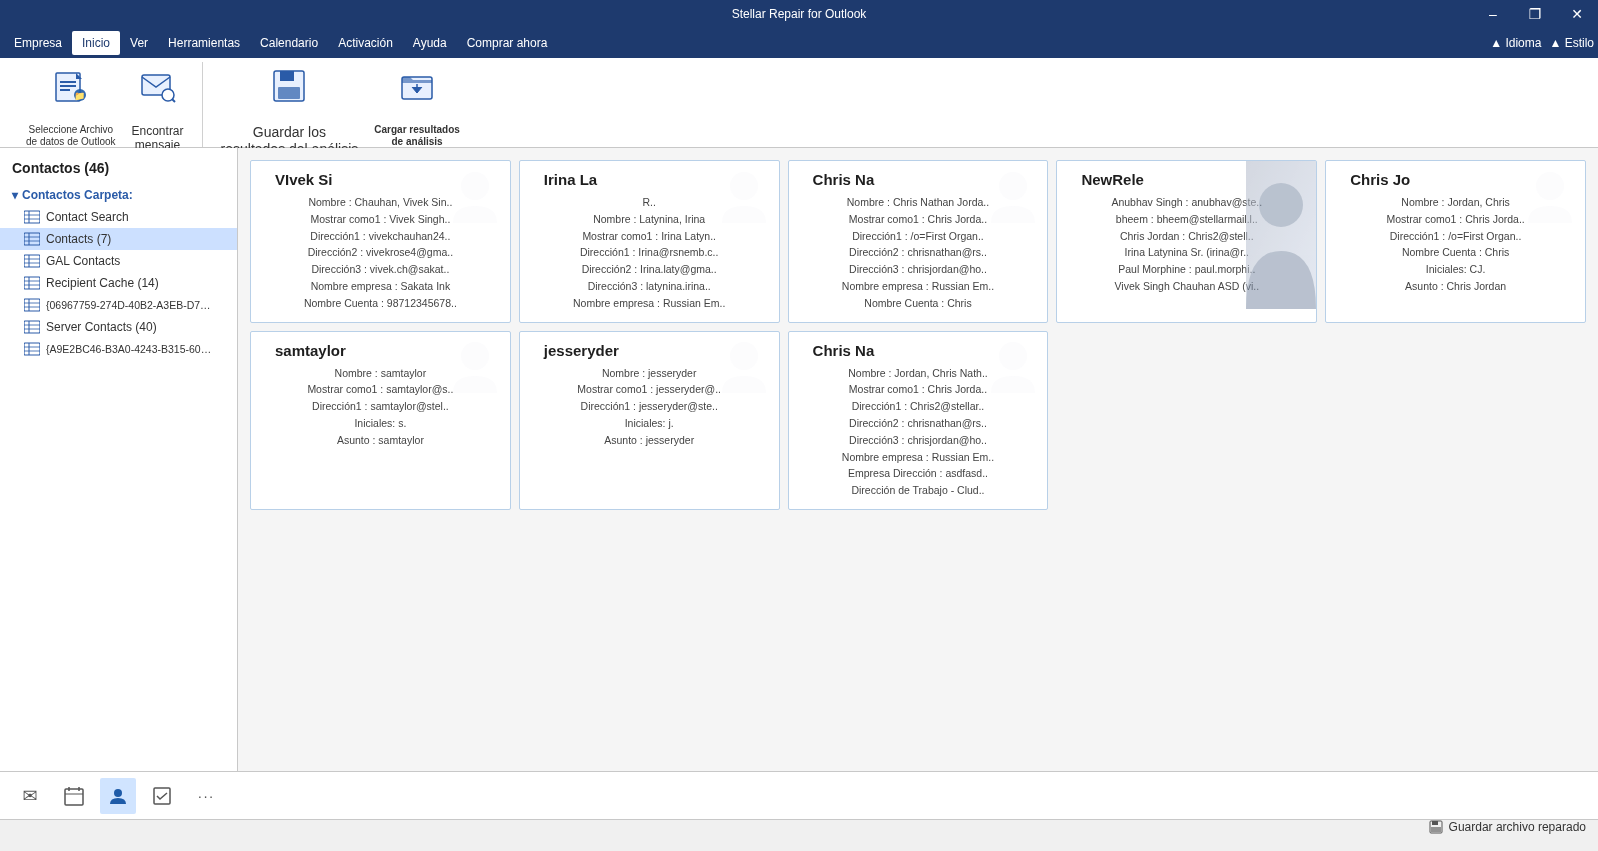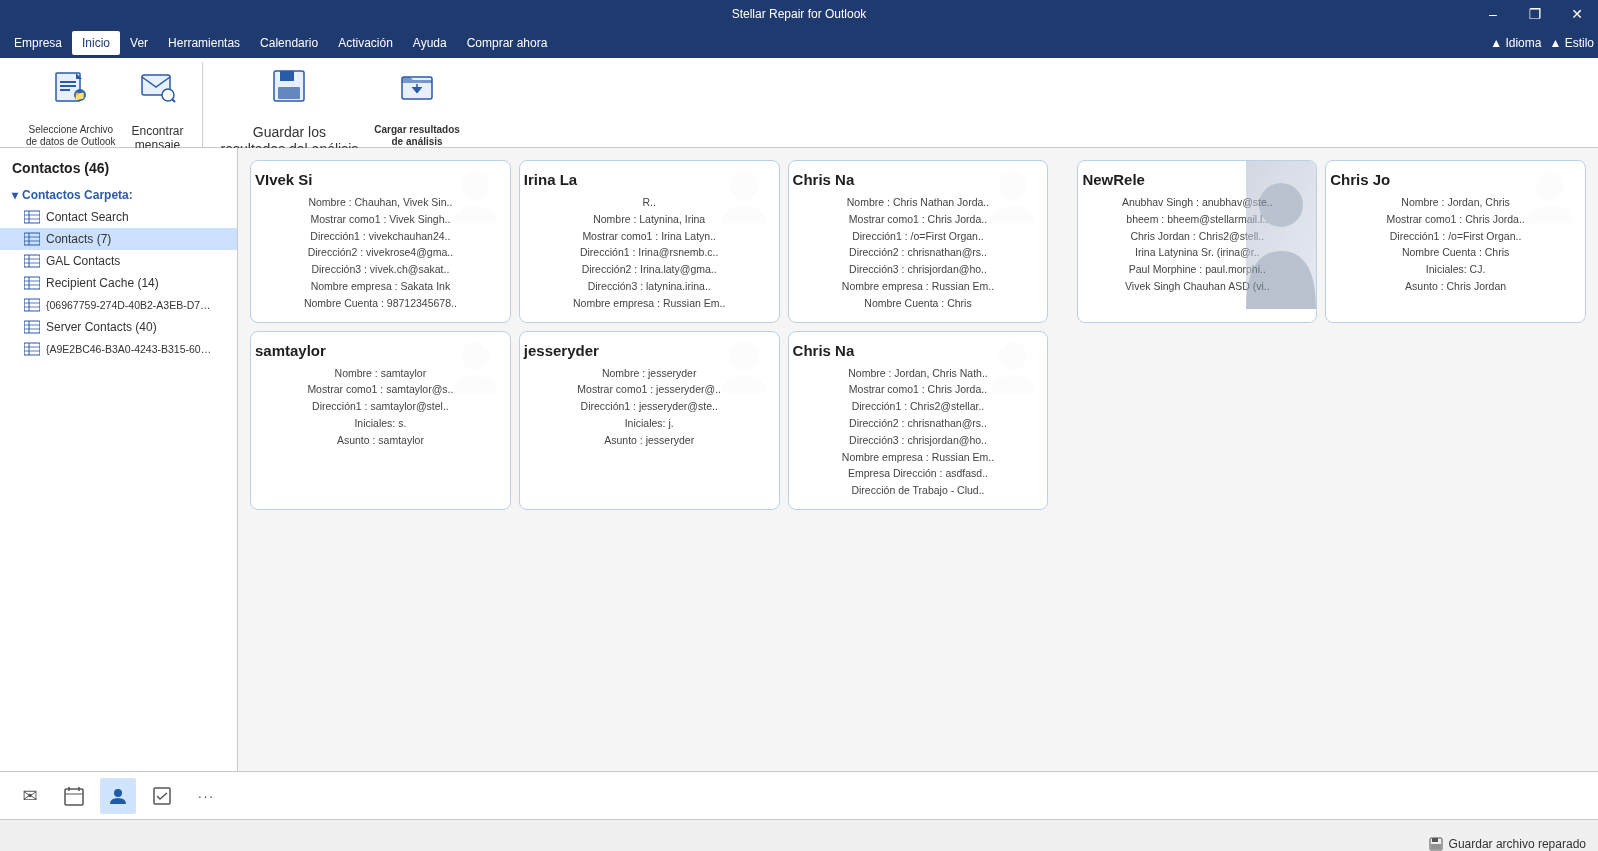--- a/index.html
+++ b/index.html
@@ -173,22 +173,22 @@
       overflow-y: auto;
     }
     .cards-grid {
       display: grid;
       grid-template-columns: repeat(5, 1fr);
       gap: 8px;
     }
     .contact-card {
       background: white;
       border: 1px solid #b8d0e8;
-      border-radius: 8px;
-      padding: 10px 4px;
+      border-radius: 2px;
+      padding: 10px 24px;
       position: relative;
       min-height: 148px;
       overflow: hidden;
     }
     .contact-card .card-bg-icon {
       position: absolute;
       right: 4px;
       top: 4px;
       width: 60px;
       height: 70px;
@@ -214,21 +214,21 @@
       text-overflow: ellipsis;
       text-align: center;
     }
 
     
     .status-bar {
       height: 32px;
       background: #f0f0f0;
       border-top: 1px solid #c8c8c8;
       display: flex;
-      align-items: flex-end;
+      align-items: flex-start;
       justify-content: flex-end;
       padding: 0 12px;
       font-size: 12px;
       color: #333;
     }
 
     
     .bottom-nav {
       height: 48px;
       background: white;
@@ -468,21 +468,21 @@
         </div>
         <div class="card-name">Chris Na</div>
         <div class="card-field">Nombre : Chris Nathan Jorda..</div>
         <div class="card-field">Mostrar como1 : Chris Jorda..</div>
         <div class="card-field">Dirección1 : /o=First Organ..</div>
         <div class="card-field">Dirección2 : chrisnathan@rs..</div>
         <div class="card-field">Dirección3 : chrisjordan@ho..</div>
         <div class="card-field">Nombre empresa : Russian Em..</div>
         <div class="card-field">Nombre Cuenta : Chris</div>
       </div>
-      <div class="contact-card has-photo" style="position:relative;margin-left:21px;">
+      <div class="contact-card has-photo" style="position:relative;">
         <div style="position:absolute;right:0;top:0;width:70px;height:100%;overflow:hidden;opacity:0.55;">
           <svg width="70" height="148" viewBox="0 0 70 148">
             <defs>
                 <linearGradient id="g1" x1="0" y1="0" x2="1" y2="1">
                   <stop offset="0%" stop-color="#b0b8c8"></stop>
                   <stop offset="100%" stop-color="#d0d8e8"></stop>
                 </linearGradient>
               </defs>
             <rect width="70" height="148" fill="url(#g1)"></rect>
             <circle cx="35" cy="44" r="22" fill="#8090a8"></circle>

